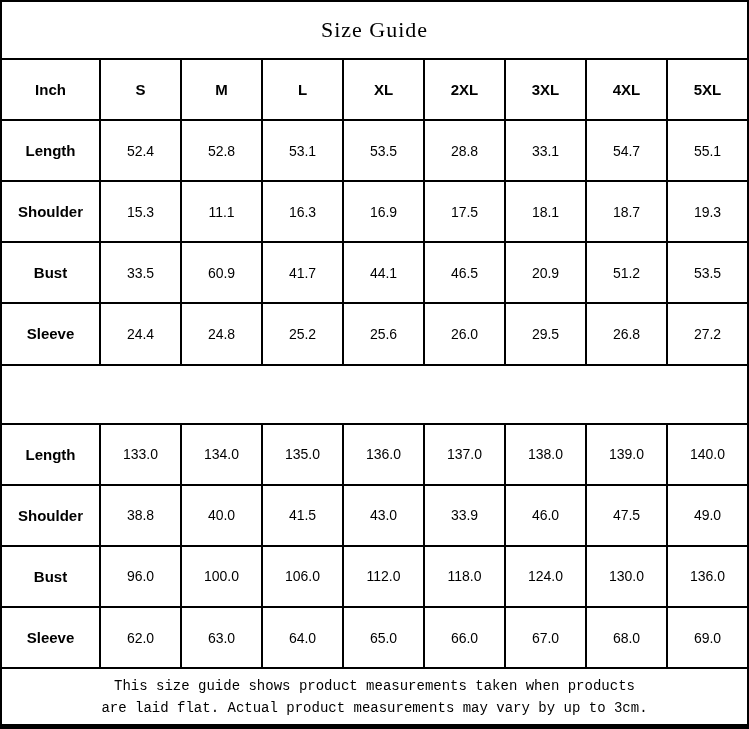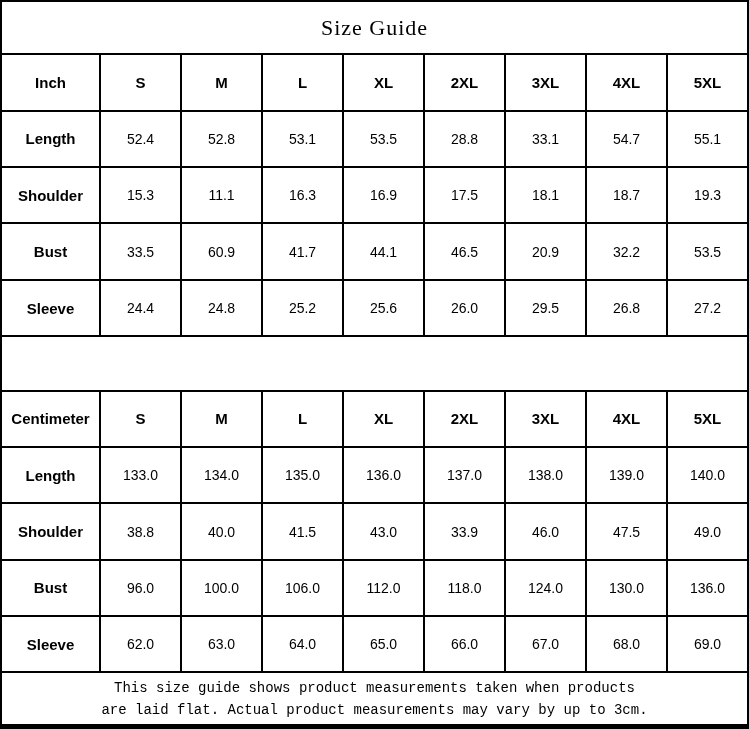--- a/index.html
+++ b/index.html
@@ -116,51 +116,40 @@
     </tr>
 
     <tr class="data-row">
       <td class="hd">Bust</td>
       <td class="val">33.5</td>
       <td class="val">60.9</td>
       <td class="val">41.7</td>
       <td class="val">44.1</td>
       <td class="val">46.5</td>
       <td class="val">20.9</td>
-      <td class="val">32.2</td>
+      <td class="val">51.2</td>
       <td class="val">53.5</td>
     </tr>
 
     <tr class="data-row">
       <td class="hd">Sleeve</td>
       <td class="val">24.4</td>
       <td class="val">24.8</td>
       <td class="val">25.2</td>
       <td class="val">25.6</td>
       <td class="val">26.0</td>
       <td class="val">29.5</td>
       <td class="val">26.8</td>
       <td class="val">27.2</td>
     </tr>
 
     <tr class="spacer-row">
       <td colspan="9"></td>
     </tr>
 
-    <tr class="data-row">
-      <td class="hd">Centimeter</td>
-      <td class="hd">S</td>
-      <td class="hd">M</td>
-      <td class="hd">L</td>
-      <td class="hd">XL</td>
-      <td class="hd">2XL</td>
-      <td class="hd">3XL</td>
-      <td class="hd">4XL</td>
-      <td class="hd">5XL</td>
-    </tr>
 
     <tr class="data-row">
       <td class="hd">Length</td>
       <td class="val">133.0</td>
       <td class="val">134.0</td>
       <td class="val">135.0</td>
       <td class="val">136.0</td>
       <td class="val">137.0</td>
       <td class="val">138.0</td>
       <td class="val">139.0</td>

